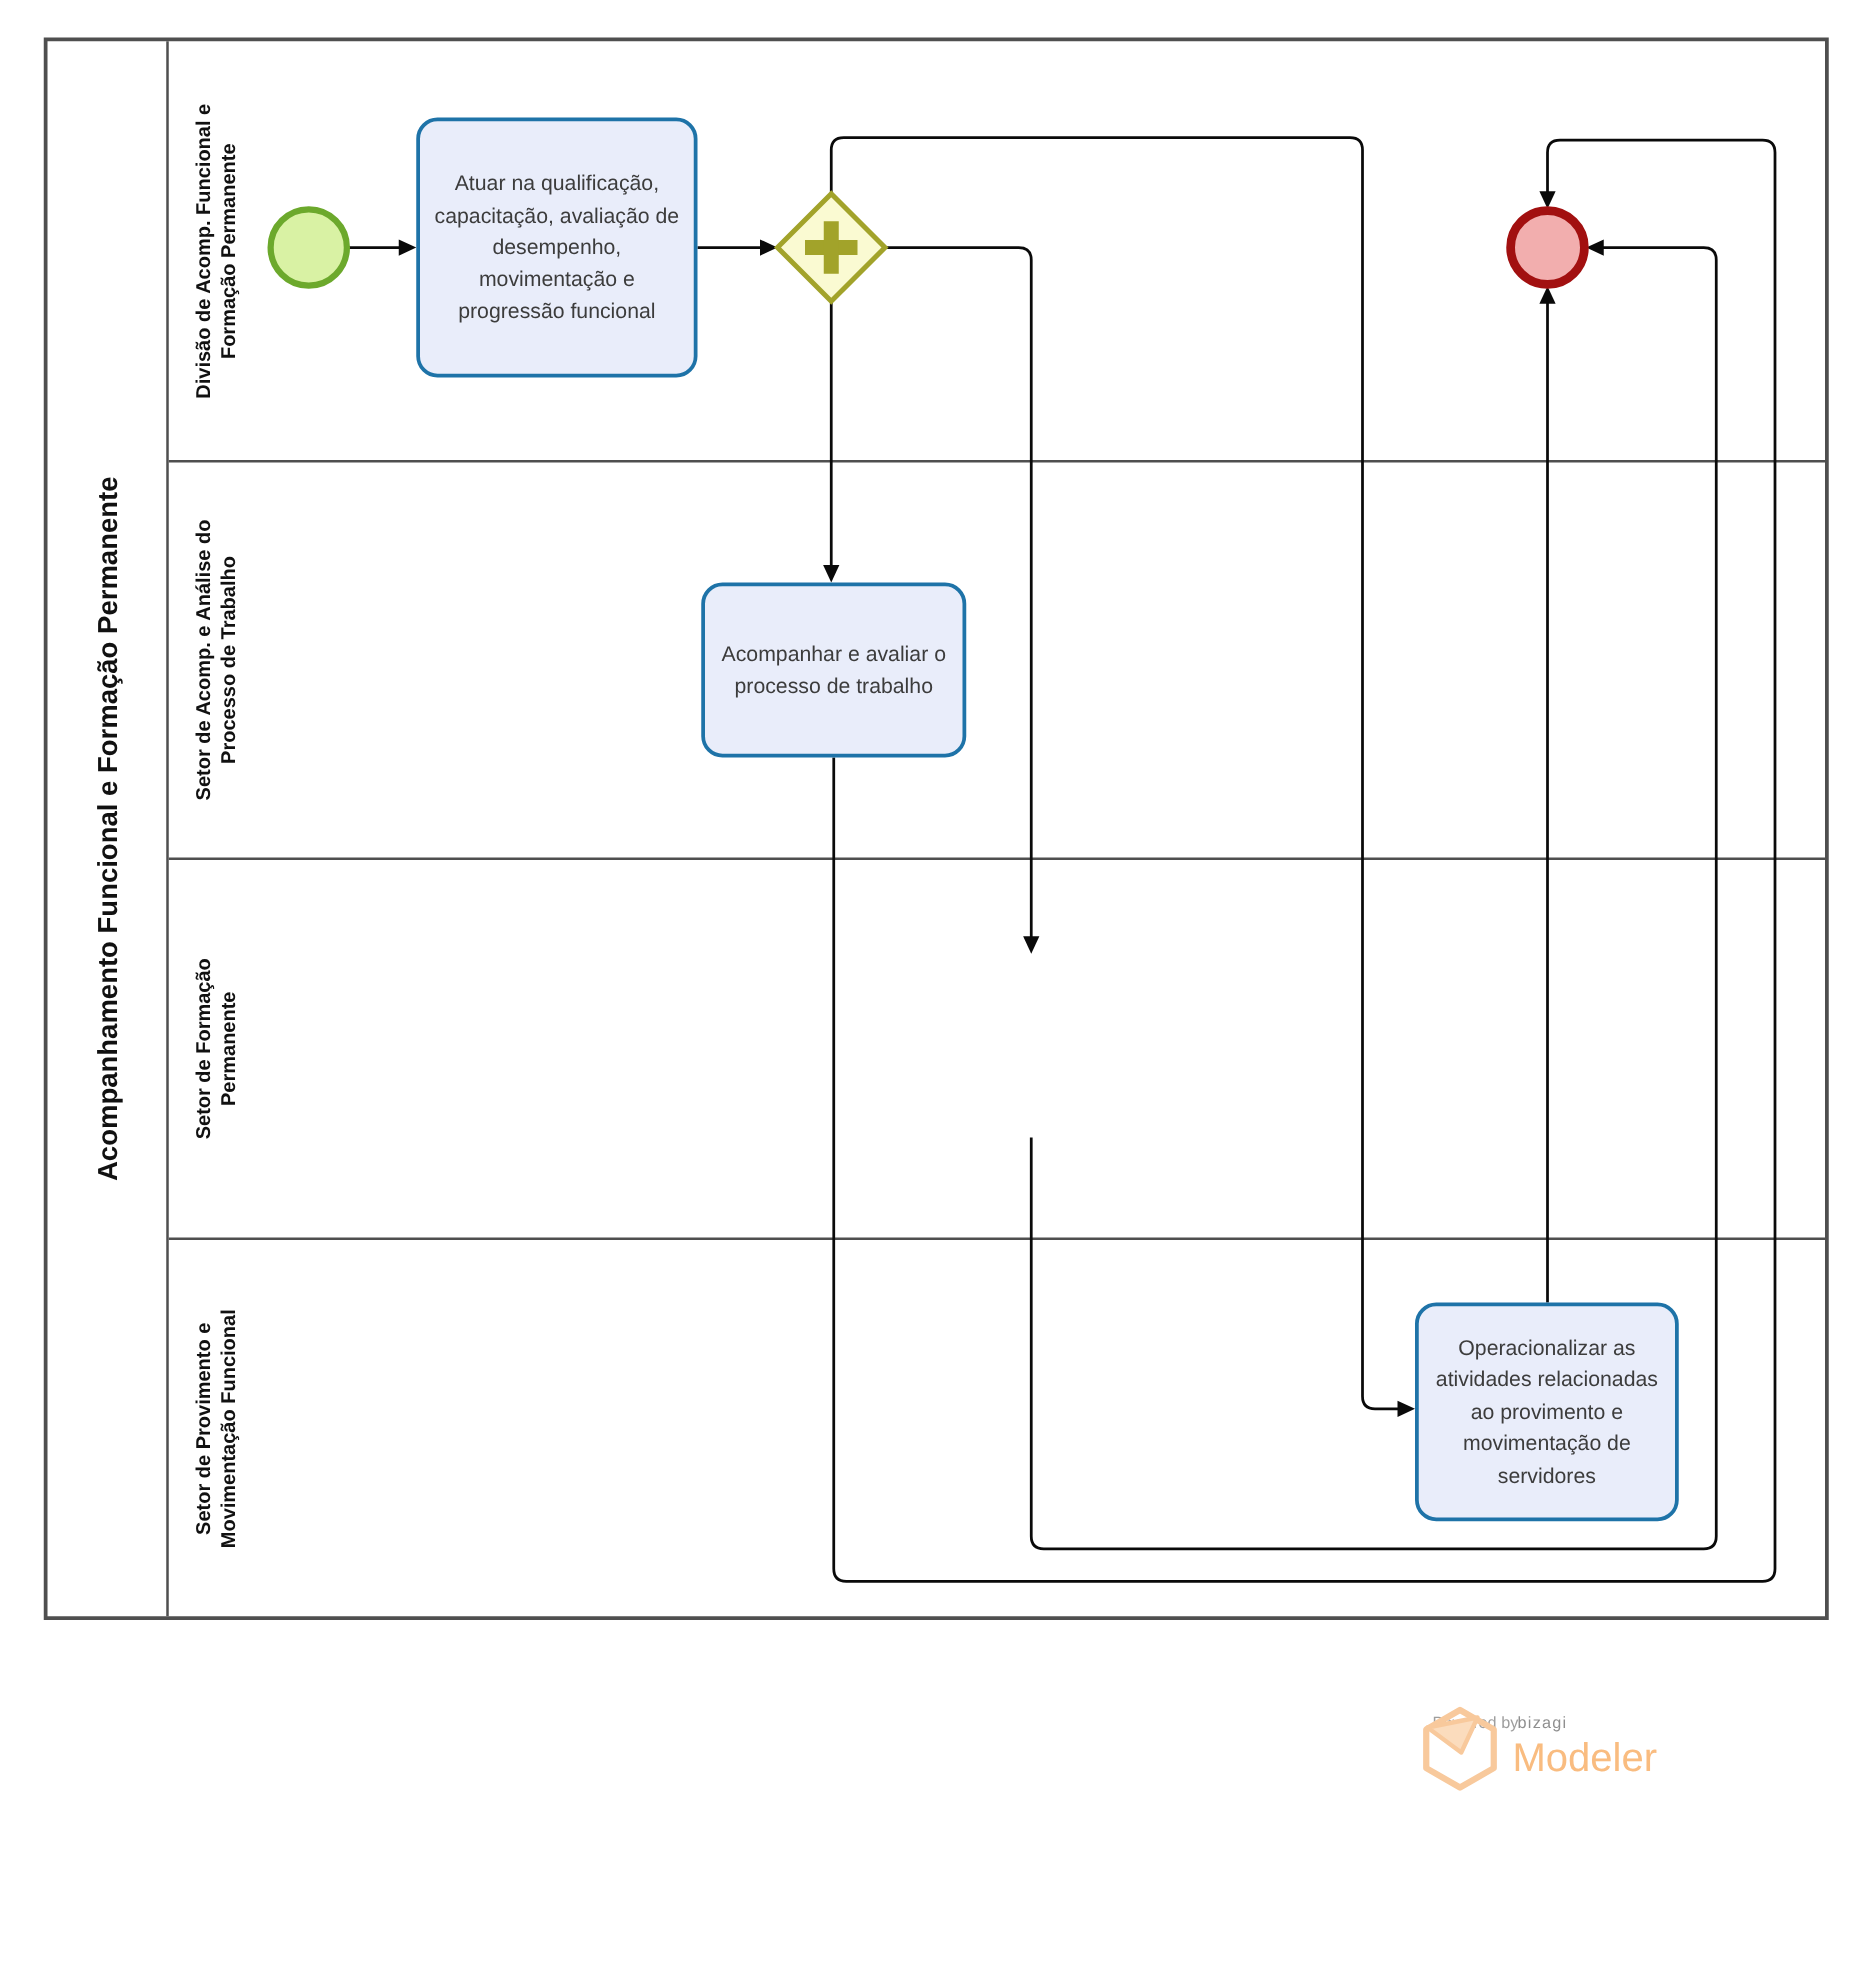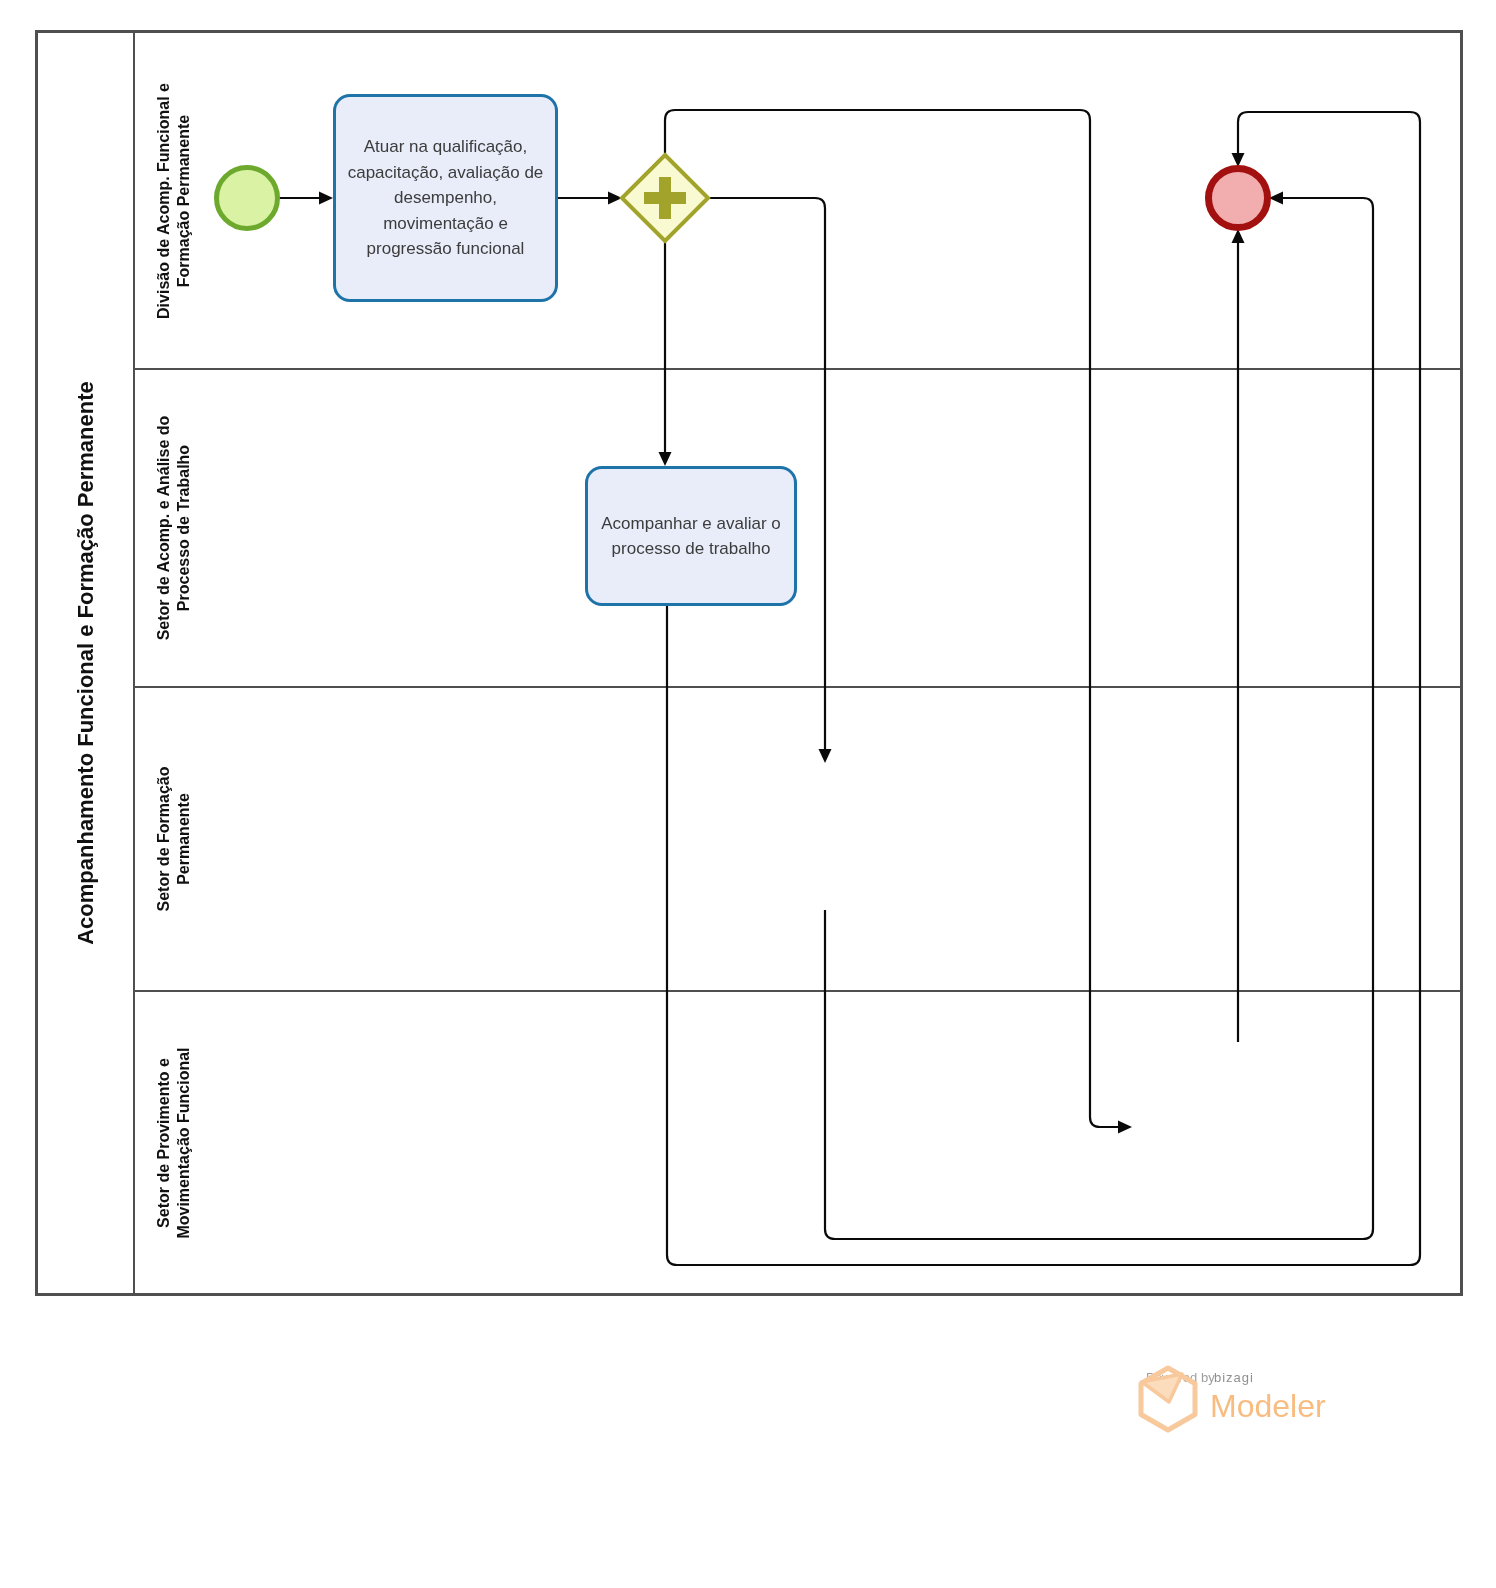--- a/index.html
+++ b/index.html
@@ -38,21 +38,21 @@
   .arrow{fill:var(--flow-line); stroke:none;}
   .gw-shape{fill:var(--gateway-fill); stroke:var(--gateway-border); stroke-width:4px;}
   .gw-plus{fill:var(--gateway-border);}
 
   
   .task{position:absolute; z-index:3; background:var(--task-fill);
         border:3px solid var(--task-border); border-radius:17px;
         display:flex; align-items:center; justify-content:flex-start; text-align:center;
         font-size:17px; line-height:1.5; color:var(--text); padding:6px 8px;}
   .n-task1{left:333px; top:94px;  width:225px; height:208px;}
-  .n-task2{left:561px; top:466px; width:212px; height:140px;margin-left:24px;}
+  .n-task2{left:561px; top:466px; width:212px; height:140px;}
   .n-task3{left:707px; top:763px; width:236px; height:147px;}
   .n-task4{left:1132px;top:1042px;width:211px; height:175px;}
   .event{position:absolute; z-index:3; border-radius:50%;}
   .n-start{left:214px; top:165px; width:66px; height:66px;
            background:var(--start-fill); border:5px solid var(--start-border);}
   .n-end{left:1205px; top:165px; width:66px; height:66px;
            background:var(--end-fill); border:7px solid var(--end-border);}
 
   
   .footer{position:absolute; left:1130px; top:1338px; width:290px; height:105px; z-index:1;}
@@ -135,20 +135,23 @@
 
   <div class="task n-task1">
     <span>Atuar na qualificação, capacitação, avaliação de desempenho, movimentação e progressão funcional</span>
   </div>
 
   <div class="task n-task2">
     <span>Acompanhar e avaliar o processo de trabalho</span>
   </div>
 
 
+  <div class="task n-task4">
+    <span>Operacionalizar as atividades relacionadas ao provimento e movimentação de servidores</span>
+  </div>
 
   <div class="event n-end"></div>
 
   <div class="footer">
     <span class="powered-by">Powered by</span>
     <svg class="hex-icon" width="64" height="70" viewBox="0 0 64 70" xmlns="http://www.w3.org/2000/svg">
       <polygon class="hex-outline" points="32,4 59,19.5 59,50.5 32,66 5,50.5 5,19.5"></polygon>
       <polygon class="hex-fold" points="6,18 46,10 33,38"></polygon>
     </svg>
     <span class="brand">bizagi</span>

